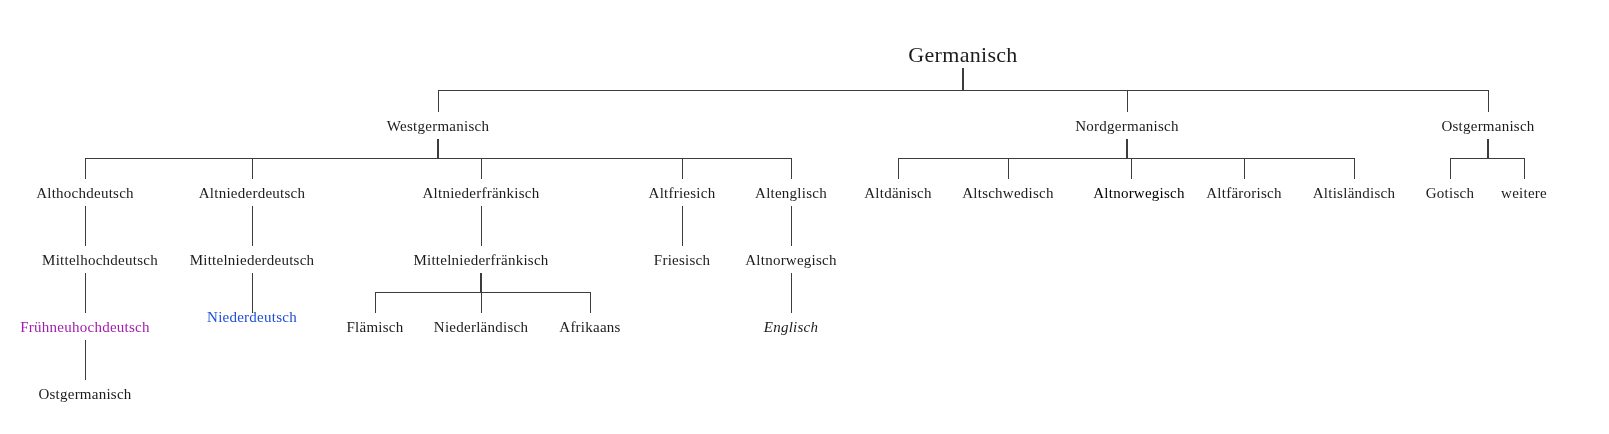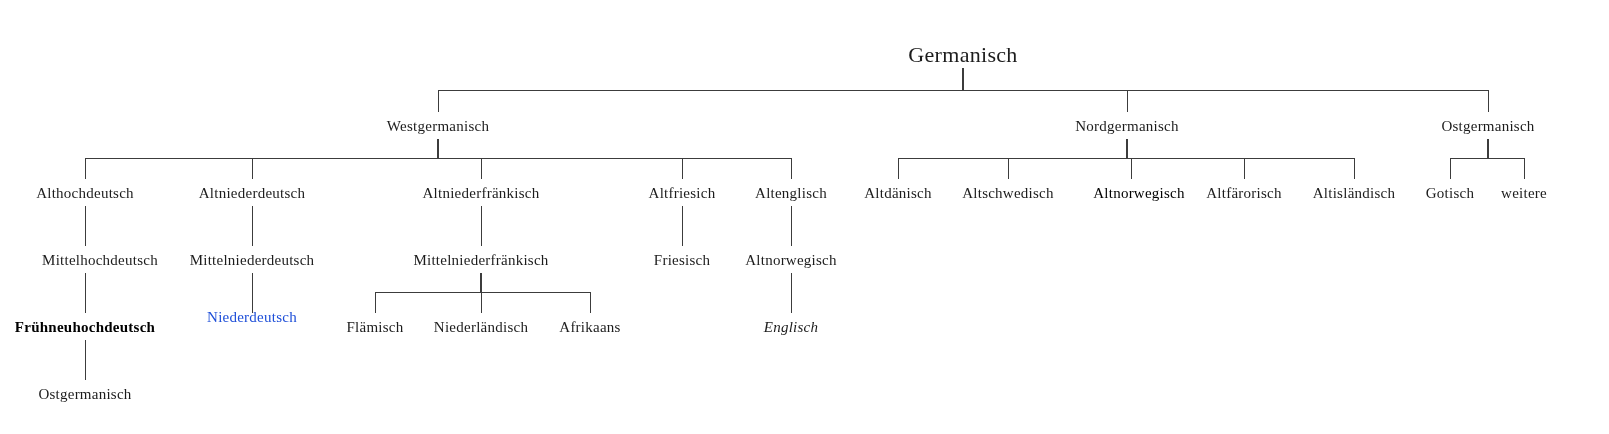--- a/index.html
+++ b/index.html
@@ -43,21 +43,21 @@
     <div class="hline" style="left: 85px; top: 157.5px; width: 706px; height: 1px; background: rgb(60, 60, 60);"></div>
     <div class="vline" style="left: 84.5px; top: 158px; width: 1px; height: 21px; background: rgb(60, 60, 60);"></div>
     <div class="vline" style="left: 251.5px; top: 158px; width: 1px; height: 21px; background: rgb(60, 60, 60);"></div>
     <div class="vline" style="left: 480.5px; top: 158px; width: 1px; height: 21px; background: rgb(60, 60, 60);"></div>
     <div class="vline" style="left: 681.5px; top: 158px; width: 1px; height: 21px; background: rgb(60, 60, 60);"></div>
     <div class="vline" style="left: 790.5px; top: 158px; width: 1px; height: 21px; background: rgb(60, 60, 60);"></div>
     <div class="node" style="left: 85px; top: 193px; color: rgb(28, 28, 28);">Althochdeutsch</div>
     <div class="vline" style="left: 84.5px; top: 206px; width: 1px; height: 40px; background: rgb(60, 60, 60);"></div>
     <div class="node" style="left: 85px; top: 260px; color: rgb(28, 28, 28); margin-left: 15px;">Mittelhochdeutsch</div>
     <div class="vline" style="left: 84.5px; top: 273px; width: 1px; height: 40px; background: rgb(60, 60, 60);"></div>
-    <div class="node" style="left: 85px; top: 327px; color: #000000; font-weight: bold;">Frühneuhochdeutsch</div>
+    <div class="node" style="left: 85px; top: 327px; color: #a21caf;">Frühneuhochdeutsch</div>
     <div class="vline" style="left: 84.5px; top: 340px; width: 1px; height: 40px; background: rgb(60, 60, 60);"></div>
     <div class="node" style="left: 85px; top: 394px; color: rgb(28, 28, 28);">Ostgermanisch</div>
     <div class="node" style="left: 252px; top: 193px; color: rgb(28, 28, 28);">Altniederdeutsch</div>
     <div class="vline" style="left: 251.5px; top: 206px; width: 1px; height: 40px; background: rgb(60, 60, 60);"></div>
     <div class="node" style="left: 252px; top: 260px; color: rgb(28, 28, 28);">Mittelniederdeutsch</div>
     <div class="vline" style="left: 251.5px; top: 273px; width: 1px; height: 40px; background: rgb(60, 60, 60);"></div>
     <div class="node" style="left: 252px; top: 317px; color: #1d4ed8;">Niederdeutsch</div>
     <div class="node" style="left: 481px; top: 193px; color: rgb(28, 28, 28);">Altniederfränkisch</div>
     <div class="vline" style="left: 480.5px; top: 206px; width: 1px; height: 40px; background: rgb(60, 60, 60);"></div>
     <div class="node" style="left: 481px; top: 260px; color: rgb(28, 28, 28);">Mittelniederfränkisch</div>

